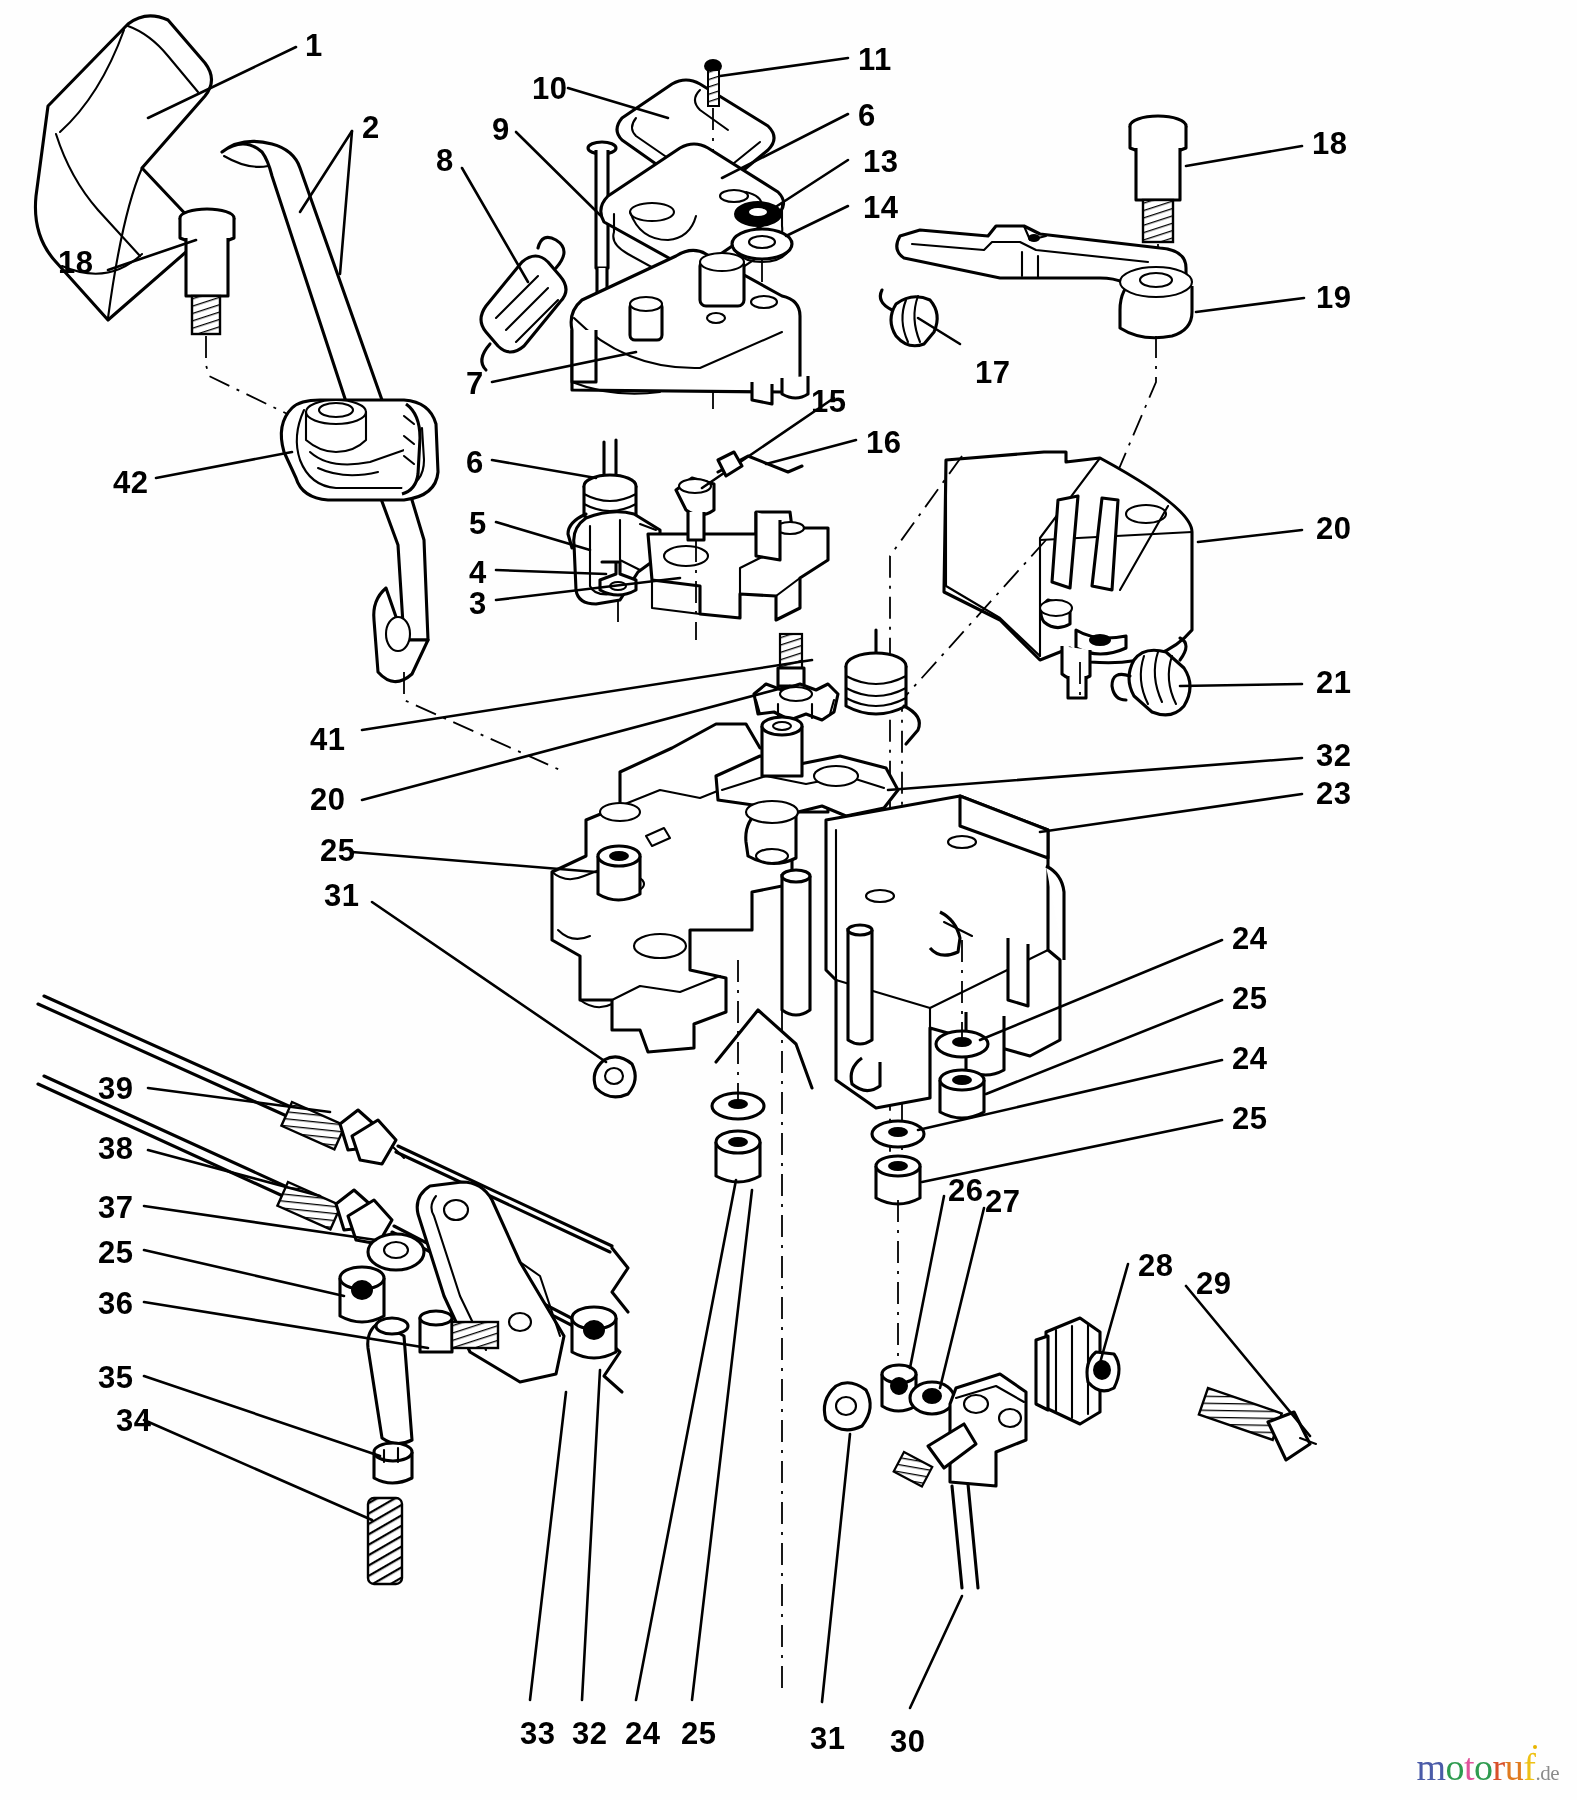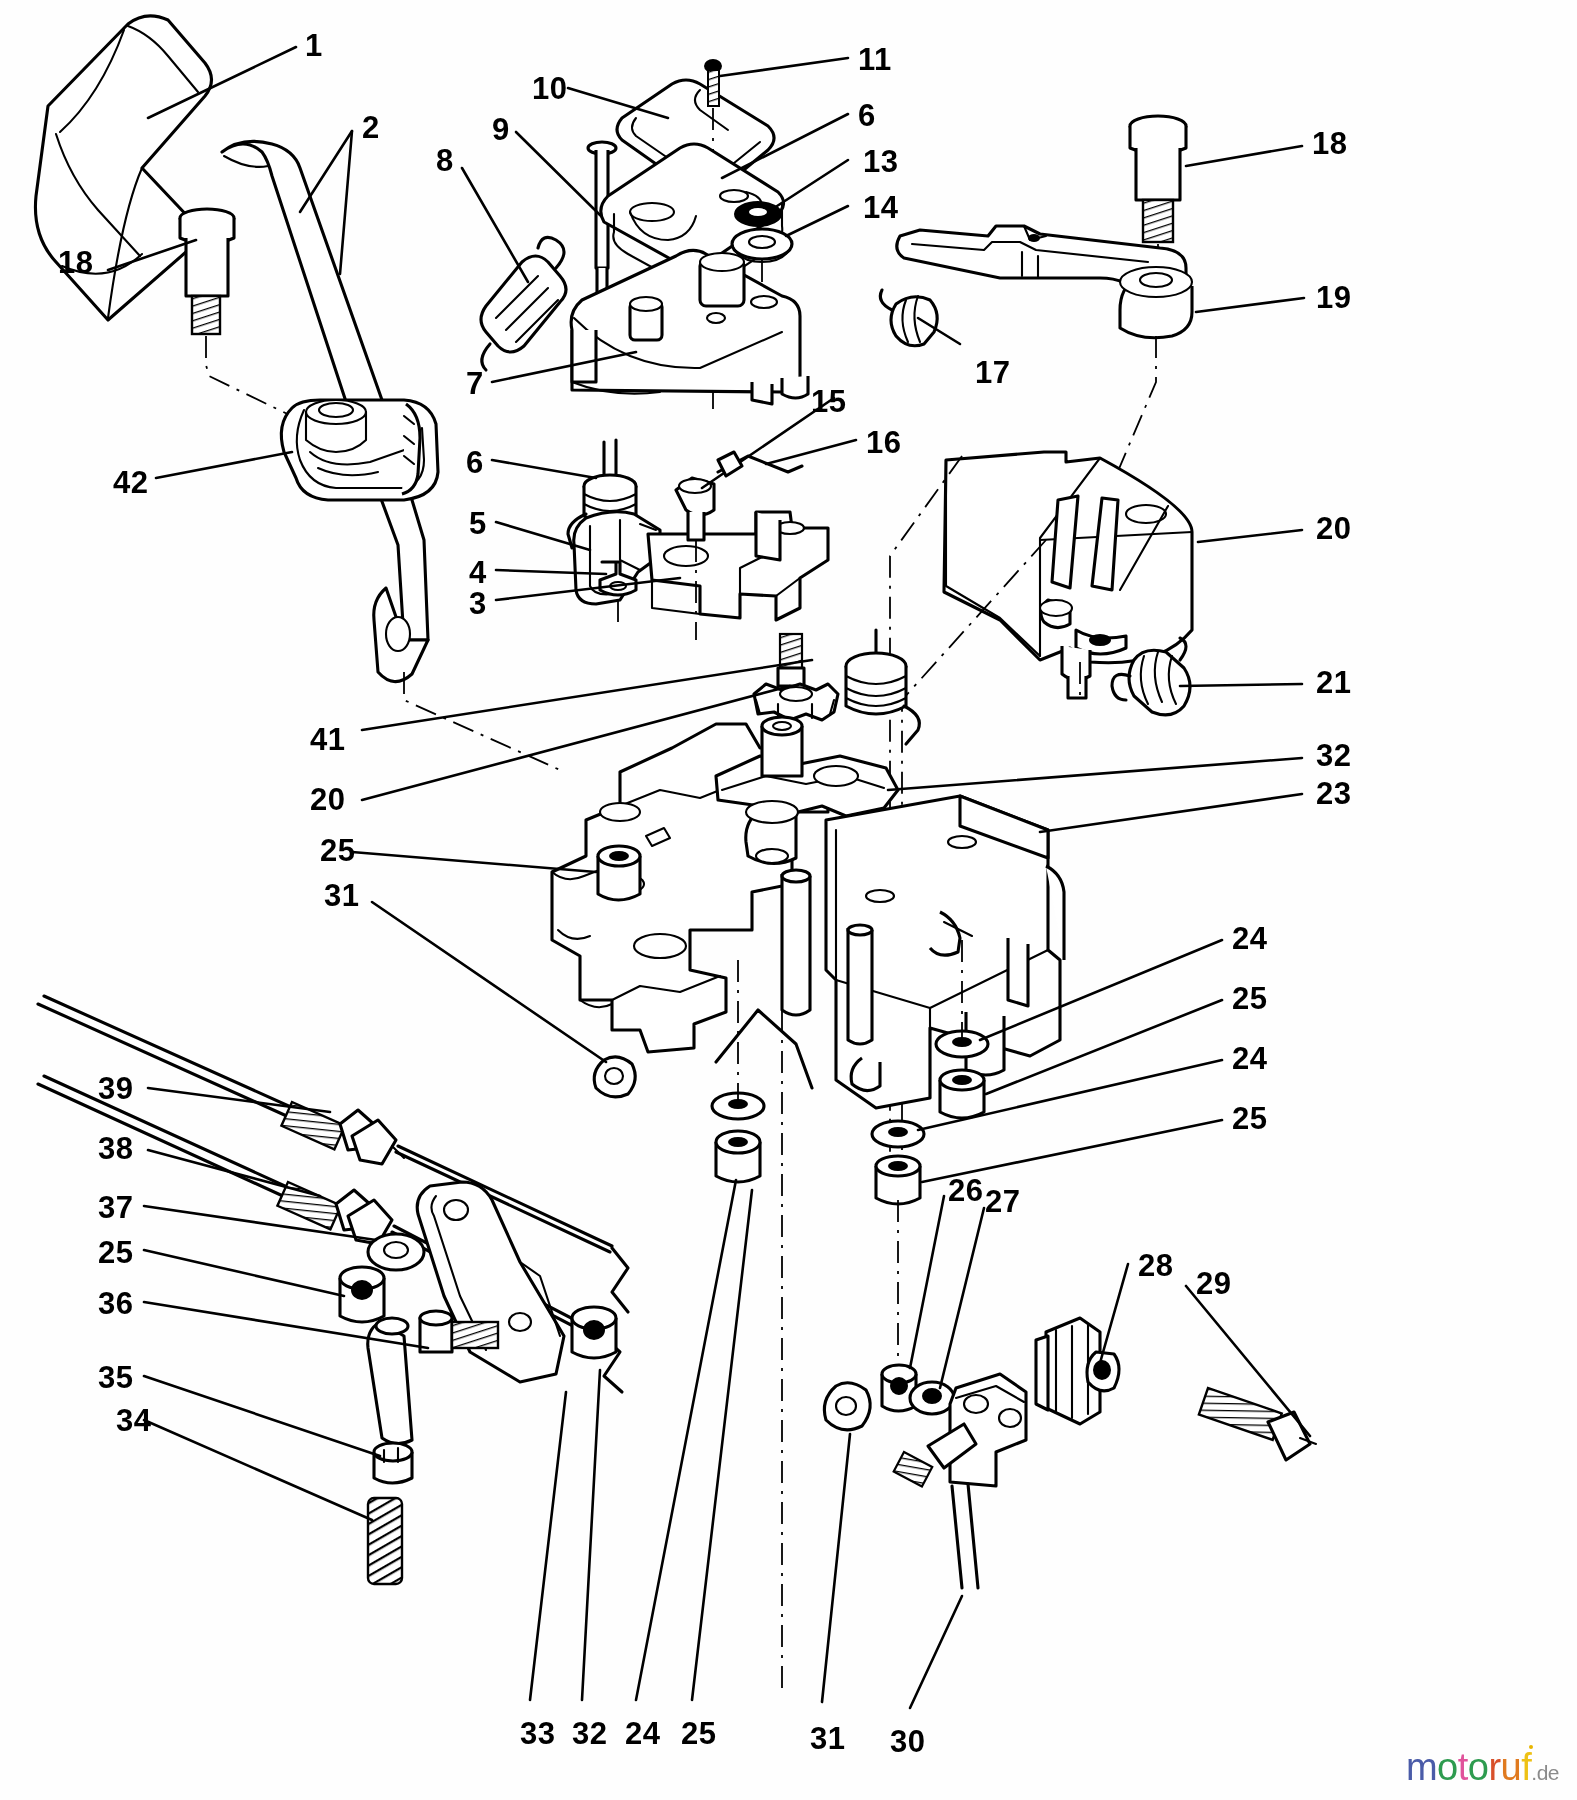--- a/index.html
+++ b/index.html
@@ -1,21 +1,21 @@
 <!DOCTYPE html>
 <html><head>
 <meta charset="utf-8">
 <style>
   html,body{margin:0;padding:0;background:#fff;}
   body{font-family:"Liberation Sans",sans-serif;}
   #sheet{position:relative;width:1577px;height:1800px;background:#fefefe;overflow:hidden;}
   #sheet svg{position:absolute;left:0;top:0;width:1577px;height:1800px;}
   .callout{position:absolute;font-family:"Liberation Sans",sans-serif;font-weight:700;
            font-size:31px;color:#000;line-height:1;letter-spacing:0.5px;white-space:nowrap;}
-  #wm{position:absolute;right:18px;bottom:14px;font-family:Liberation Sans, sans-serif;
+  #wm{position:absolute;right:18px;bottom:14px;font-family:Liberation Serif, serif;
       font-size:38px;font-weight:400;line-height:1;letter-spacing:-0.5px;}
   #wm span{display:inline-block;}
   #wm .sfx{font-size:21px;color:#8b8b8b;}
   .dotacc{position:relative;}
   .dotacc::after{content:"";position:absolute;right:-2px;top:-3px;width:4px;height:4px;
     border-radius:50%;background:#e8b500;}
 </style>
 </head>
 <body>
 

